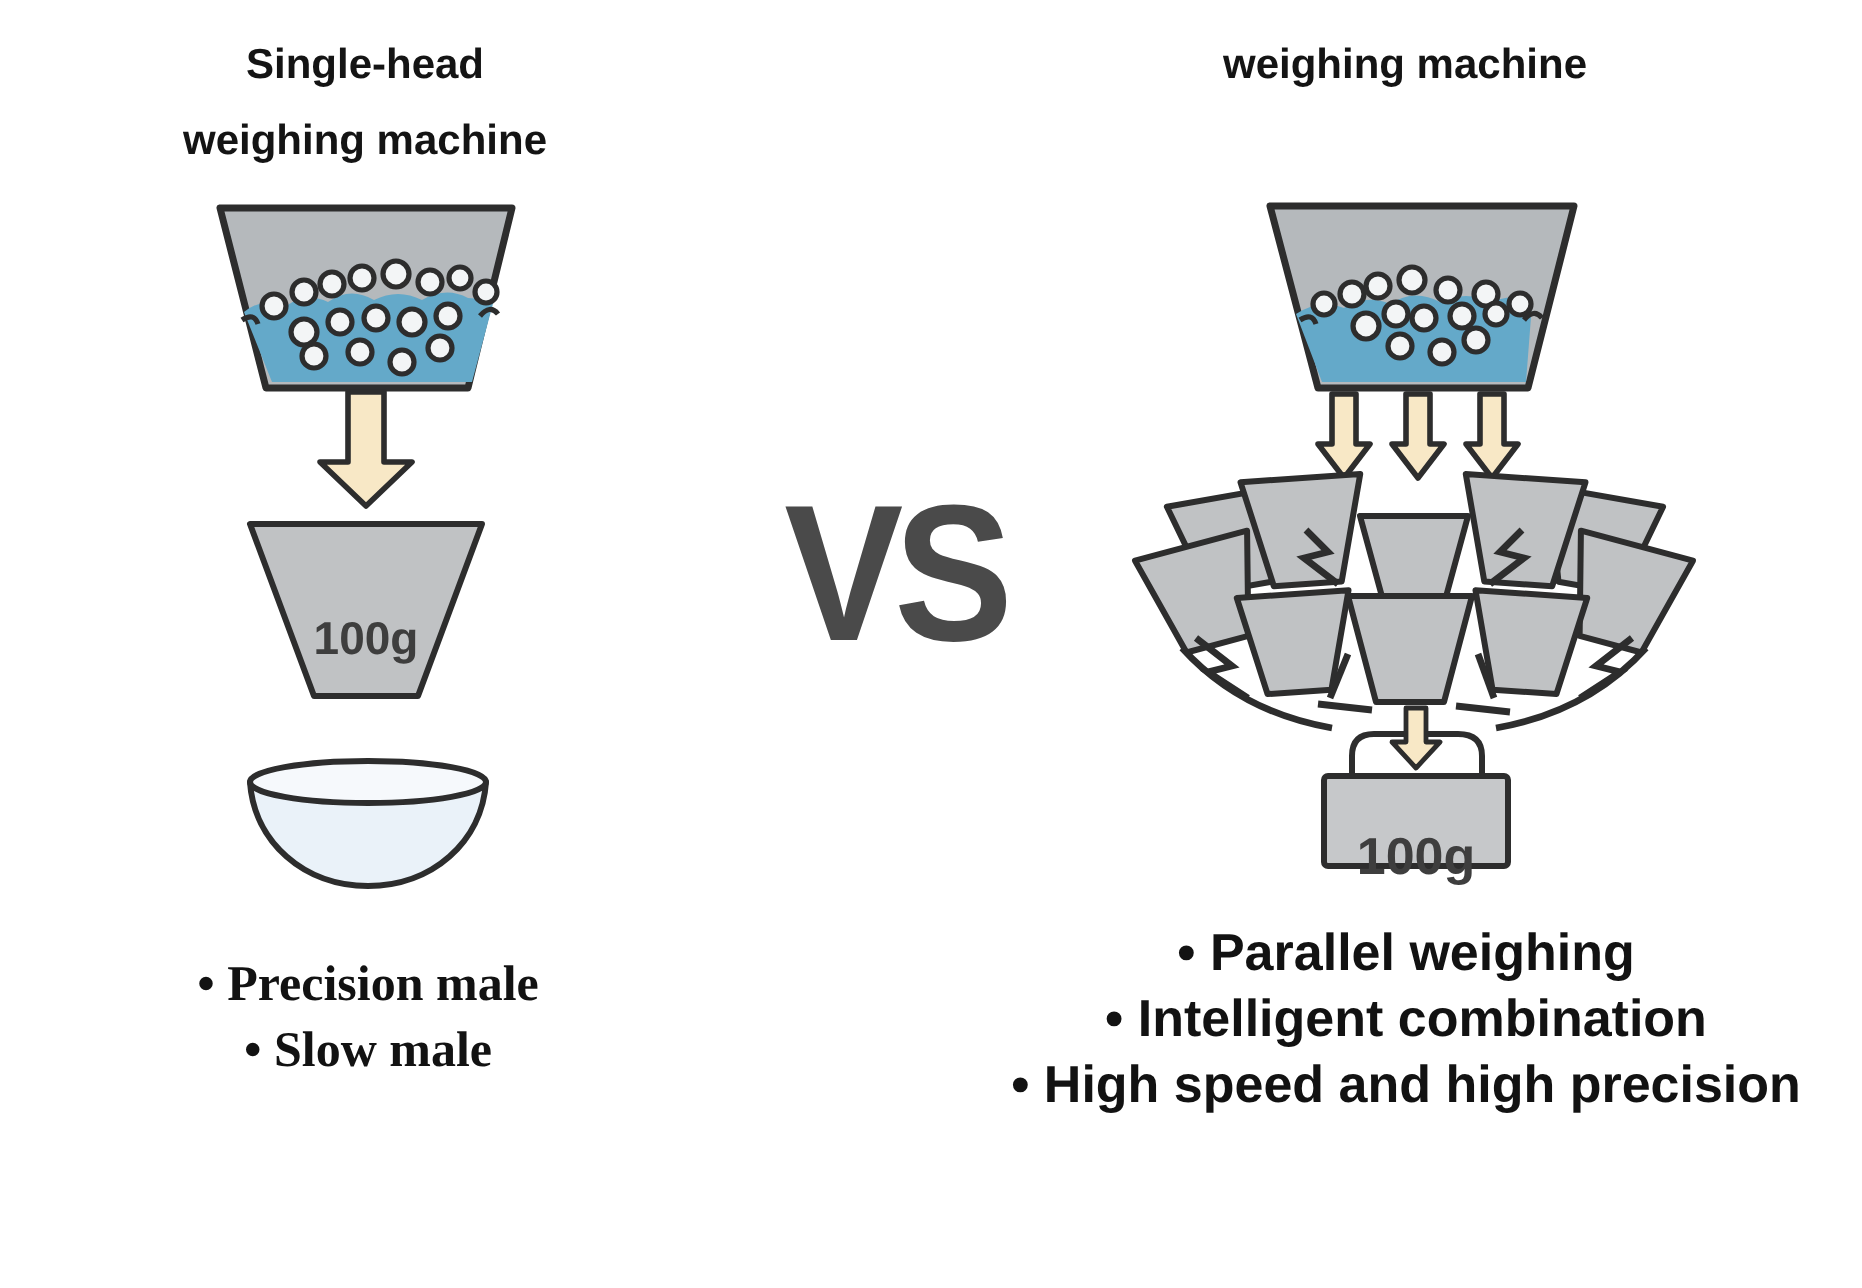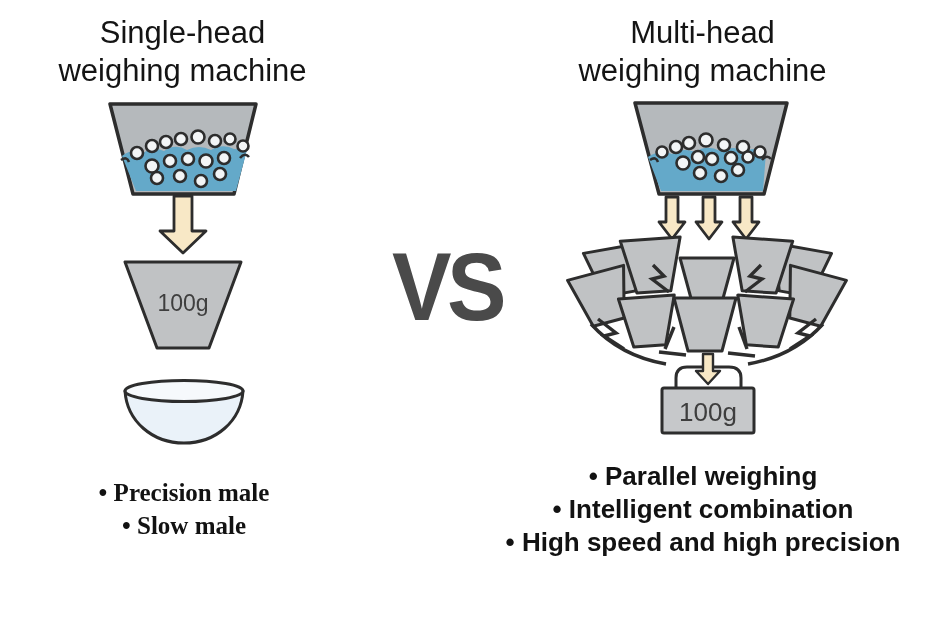--- a/index.html
+++ b/index.html
@@ -2,35 +2,35 @@
 <html style="--hopper-gray: #b5b9bc; --bucket-gray: #c0c2c4; --product-blue: #64a9c9; --outline-dark: #2d2d2d; --arrow-cream: #f8e8c6; --bowl-blue: #eaf2f9; --vs-gray: #4a4a4a; --weight-text: #3e3e3e; --background: #ffffff;"><head>
 <meta charset="utf-8">
 <style>
   html,body{margin:0;padding:0;background:#ffffff;}
   .canvas{
     position:relative;width:931px;height:644px;background:#ffffff;overflow:hidden;
     font-family:"Liberation Sans",sans-serif;color:#151515;
   }
   .abs{position:absolute;}
   .title{
-    font-weight:400;font-size:31px;line-height:38px;text-align:center;
+    font-weight:700;font-size:21px;line-height:38px;text-align:center;
     color:#141414;letter-spacing:0px;
   }
   .vs{
     font-weight:700;font-size:97px;line-height:97px;letter-spacing:-5px;
     color:var(--vs-gray,#4a4a4a);text-align:center;transform:scaleX(.92);transform-origin:center;
   }
   .bullets{
     font-weight:700;text-align:center;color:#121212;list-style:none;margin:0;padding:0;
   }
   .bullets li{margin:0;padding:0;}
   .bullets-left{font-size:25px;line-height:33px;}
   .bullets-right{font-size:26px;line-height:33px;}
   .weight-label{
-    font-weight:400;text-align:center;color:var(--weight-text,#3e3e3e);
+    font-weight:700;text-align:center;color:var(--weight-text,#3e3e3e);margin-top:16px;
   }
   .wl-left{font-size:23px;}
   .wl-right{font-size:26px;}
   
   .ol{stroke:var(--outline-dark,#2d2d2d);stroke-linejoin:round;stroke-linecap:round;}
   .hopper{fill:var(--hopper-gray,#b5b9bc);stroke-width:3.5;}
   .blue{fill:var(--product-blue,#64a9c9);stroke:none;}
   .pellet{fill:#f3f5f6;stroke:var(--outline-dark,#2d2d2d);stroke-width:2.6;}
   .pellet-arc{fill:none;stroke:var(--outline-dark,#2d2d2d);stroke-width:2.6;}
   .arrow{fill:var(--arrow-cream,#f8e8c6);stroke-width:2.8;}
@@ -172,21 +172,20 @@
       </g>
     </g>
   </svg>
 
   <div class="abs title" style="left:25px;top:14px;width:315px;">
     <div>Single-head</div>
     <div>weighing machine</div>
   </div>
 
   <div class="abs title" style="left:535px;top:14px;width:335px;">
-    <div>Multi-head</div>
     <div>weighing machine</div>
   </div>
 
   <div class="abs vs" style="left:372px;top:238px;width:150px;">VS</div>
 
   <div class="abs weight-label wl-left" style="left:133px;top:290px;width:100px;">100g</div>
 
   <div class="abs weight-label wl-right" style="left:662px;top:397px;width:92px;">100g</div>
 
   <ul class="abs bullets bullets-left" style="left:34px;top:476px;width:300px;font-family:Liberation Serif, serif;">

